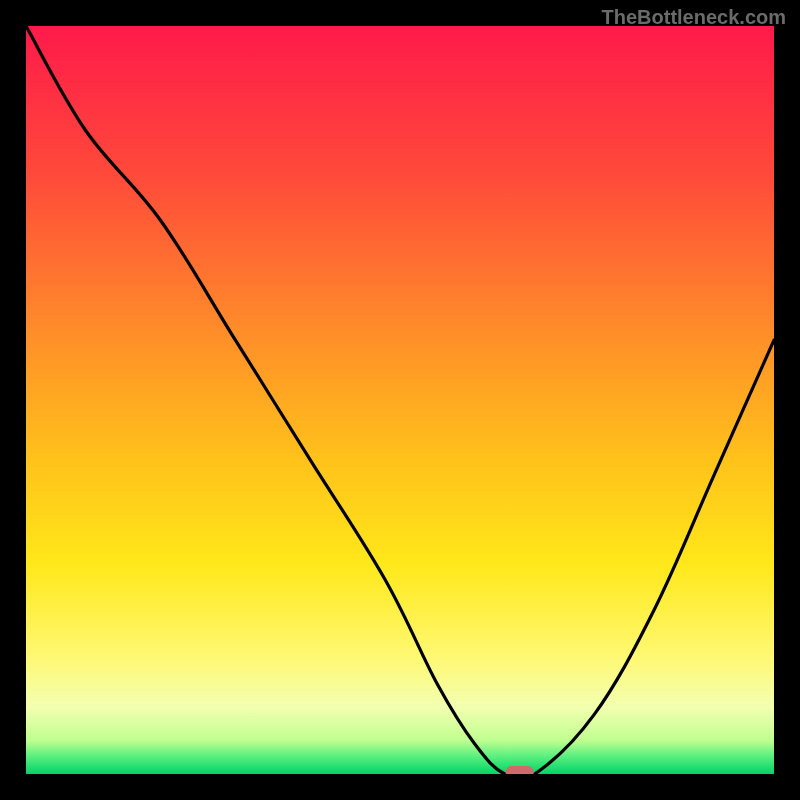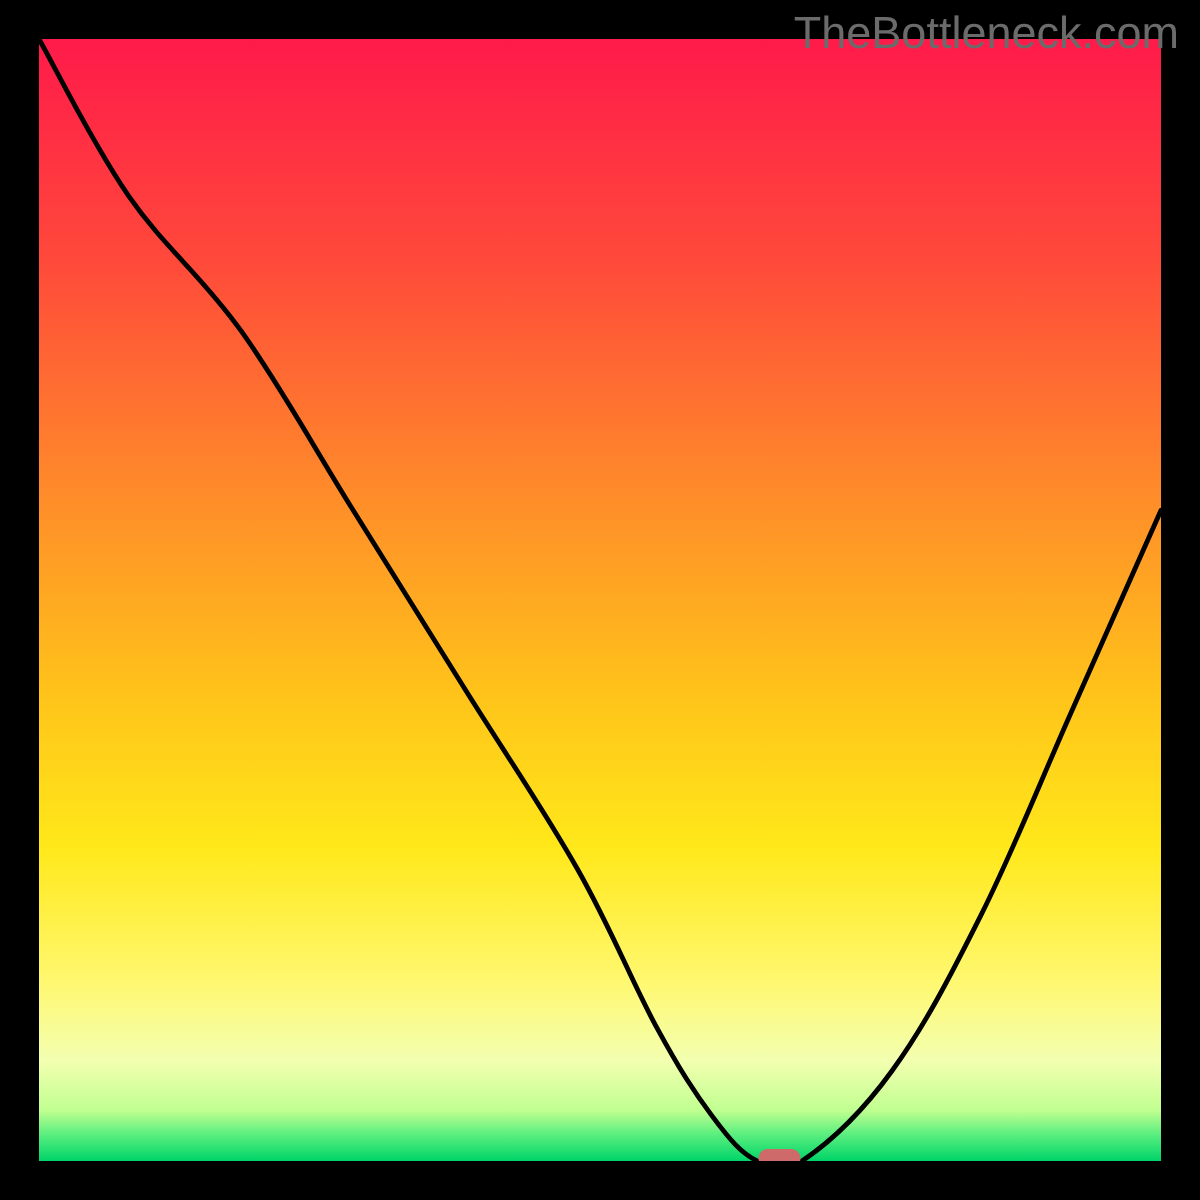--- a/index.html
+++ b/index.html
@@ -9,22 +9,22 @@
     height: 800px;
     background: #000;
     position: relative;
     font-family: Arial, Helvetica, sans-serif;
   }
   .watermark {
     position: absolute;
     top: 6px;
     right: 14px;
     color: #6b6b6b;
-    font-size: 30px;
-    font-weight: 400;
+    font-size: 20px;
+    font-weight: 700;
     z-index: 10;
   }
   .frame {
     position: absolute;
     left: 26px;
     top: 26px;
     width: 748px;
     height: 748px;
     background: #000;
   }

